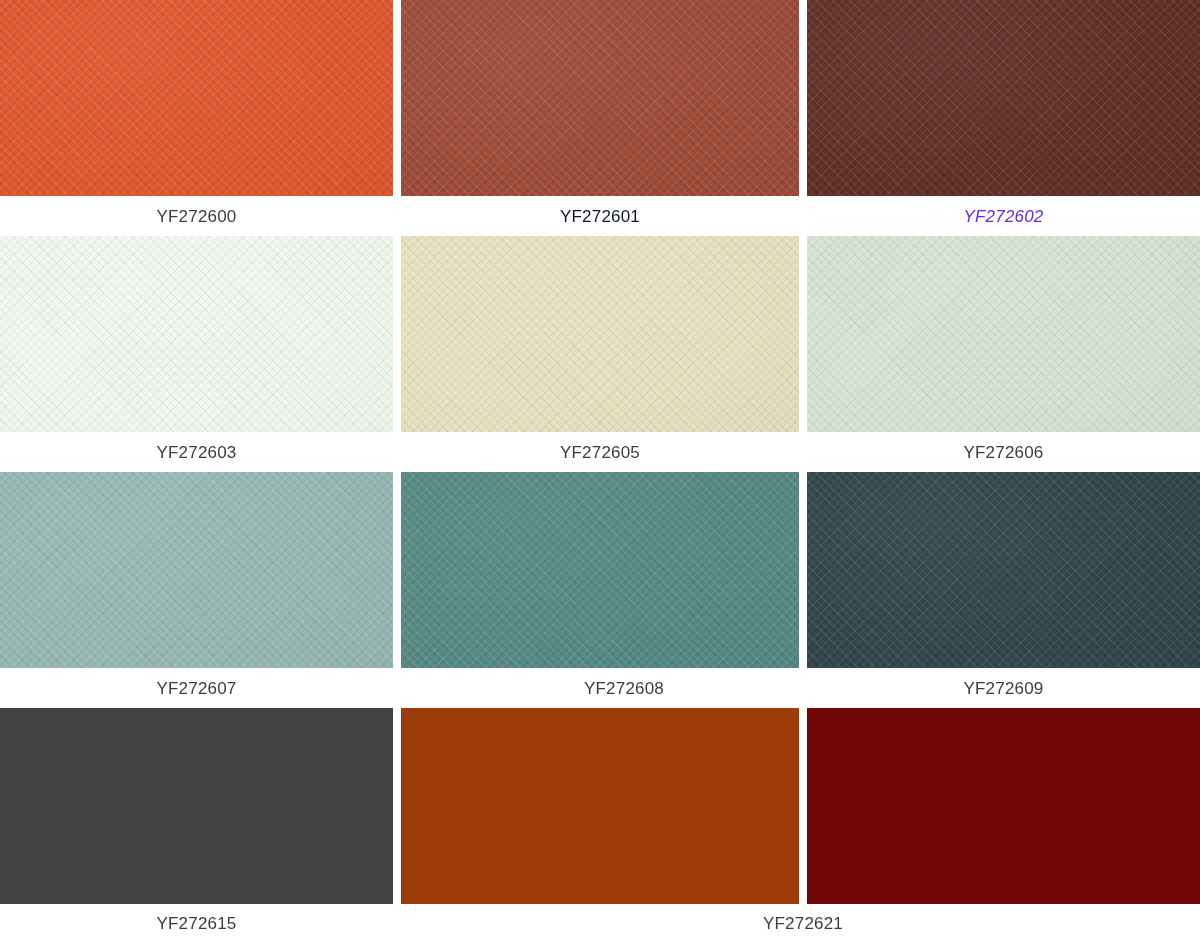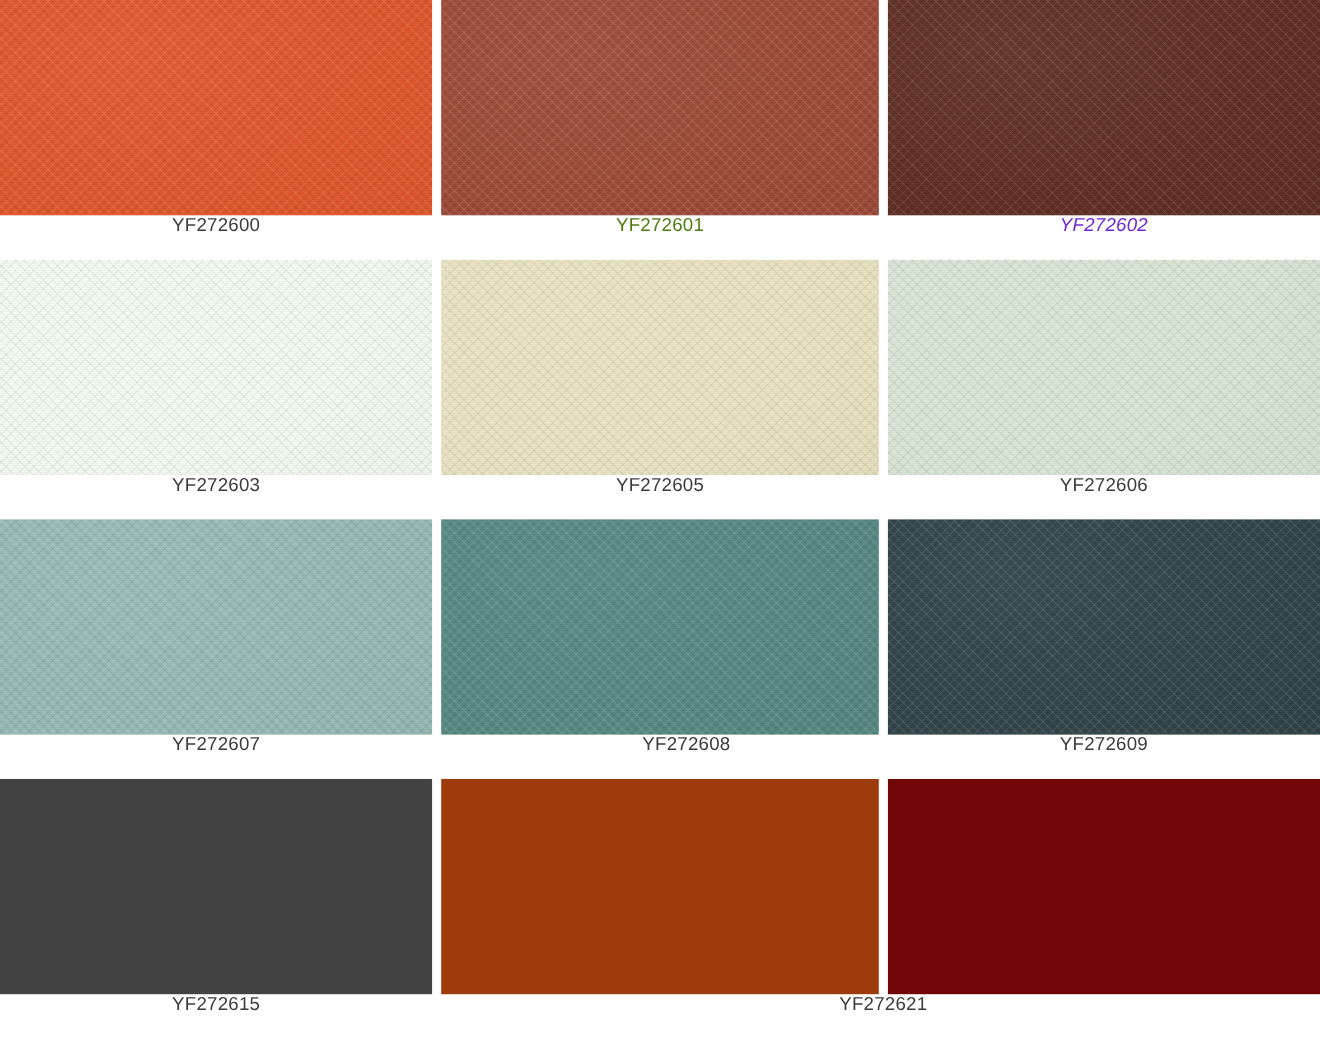--- a/index.html
+++ b/index.html
@@ -89,20 +89,21 @@
   .chip.flat::before {
     content: "";
     position: absolute;
     inset: 0;
     pointer-events: none;
     background: none;
   }
 
   .label-cell {
     display: flex;
+    align-items: center;
     justify-content: center;
     background: #ffffff;
   }
   .label-cell .label-text {
     font-family: "Liberation Sans", sans-serif;
     font-size: 17px;
     line-height: 1;
     color: #3c3c3c;
     letter-spacing: 0.2px;
     white-space: nowrap;
@@ -127,21 +128,21 @@
   <div class="gap"></div>
   <div class="cell">
     <div class="chip textured" title="YF272602" style="background-color: rgb(93, 44, 34);"></div>
   </div>
 
   <div class="label-cell">
     <span class="label-text" style="color: rgb(60, 60, 60);">YF272600</span>
   </div>
   <div class="gap"></div>
   <div class="label-cell">
-    <span class="label-text" style="color: #4d7c0f;">YF272601</span>
+    <span class="label-text" style="color: #0f172a;">YF272601</span>
   </div>
   <div class="gap"></div>
   <div class="label-cell">
     <span class="label-text" style="color: #6d28d9; font-style: italic;">YF272602</span>
   </div>
 
   <div class="cell">
     <div class="chip textured" title="YF272603" style="background-color: rgb(242, 250, 240);"></div>
   </div>
   <div class="gap"></div>

